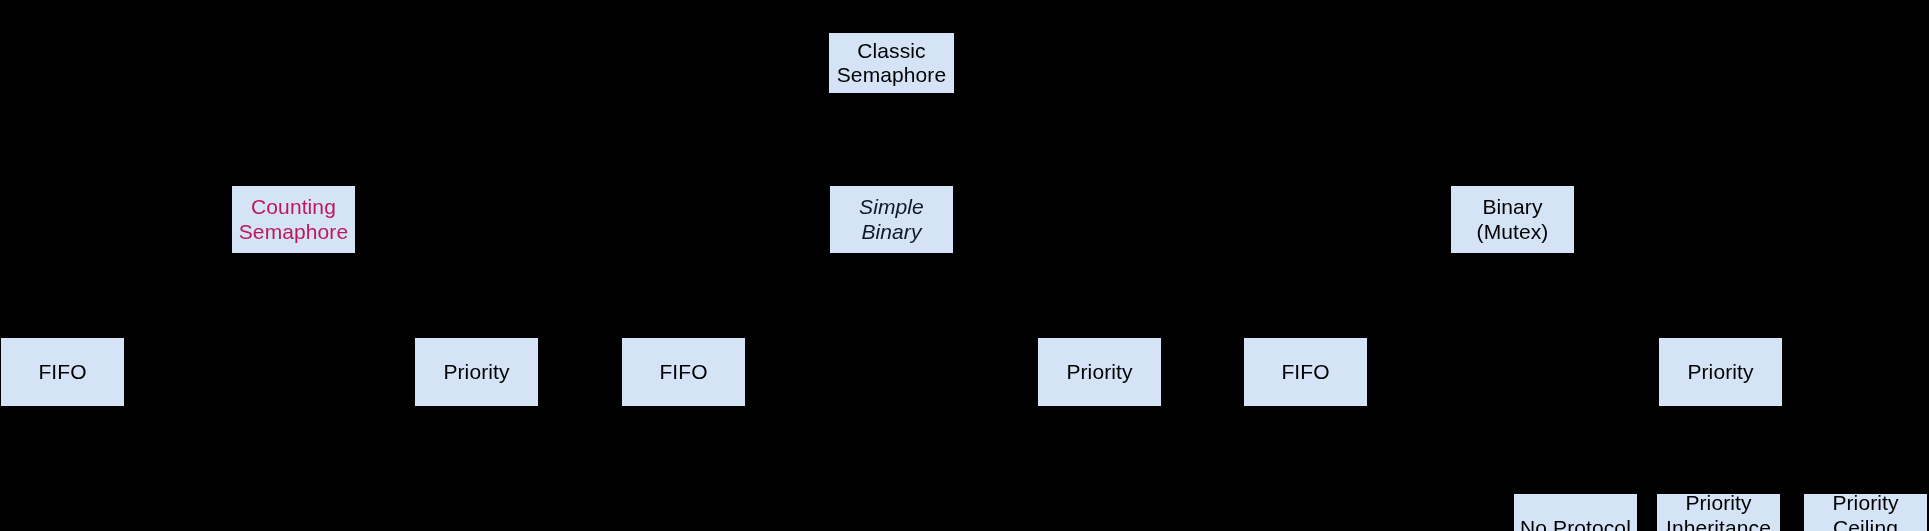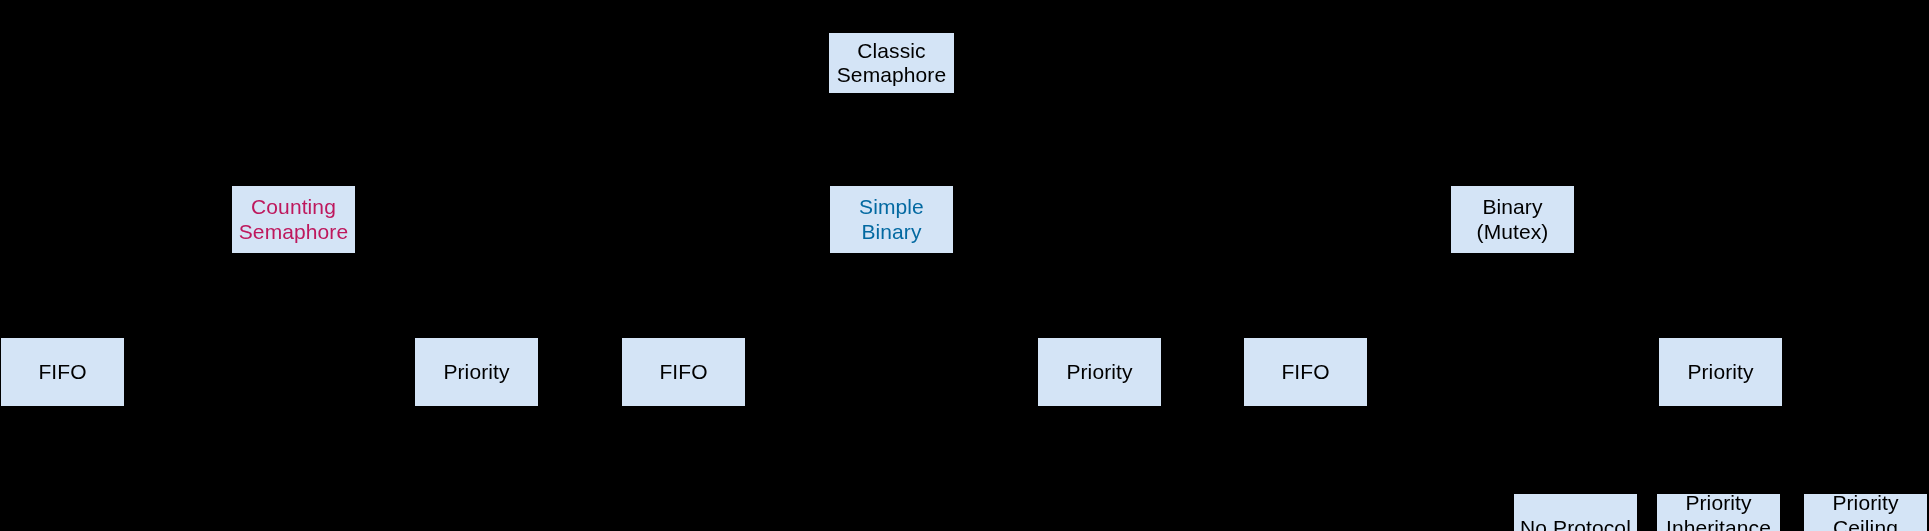--- a/index.html
+++ b/index.html
@@ -36,21 +36,21 @@
 </style>
 </head>
 <body>
 
 <div id="diagram-canvas" style="width: 1929px; height: 531px; background: rgb(0, 0, 0); margin-top: 32px;">
 
 <div class="node" style="left: 828px; top: 0px; width: 127px; height: 62px; background: rgb(212, 228, 246); border-color: rgb(0, 0, 0); color: rgb(0, 0, 0);">Classic
 Semaphore</div>
     <div class="node" style="left: 231px; top: 153px; width: 125px; height: 69px; background: rgb(212, 228, 246); border-color: rgb(0, 0, 0); color: #be185d;">Counting
 Semaphore</div>
-    <div class="node" style="left: 829px; top: 153px; width: 125px; height: 69px; background: rgb(212, 228, 246); border-color: rgb(0, 0, 0); color: #0369a1;">Simple
+    <div class="node" style="left: 829px; top: 153px; width: 125px; height: 69px; background: rgb(212, 228, 246); border-color: rgb(0, 0, 0); color: #0f172a; font-style: italic;">Simple
 Binary</div>
     <div class="node" style="left: 1450px; top: 153px; width: 125px; height: 69px; background: rgb(212, 228, 246); border-color: rgb(0, 0, 0); color: rgb(0, 0, 0);">Binary
 (Mutex)</div>
     <div class="node" style="left: 0px; top: 305px; width: 125px; height: 70px; background: rgb(212, 228, 246); border-color: rgb(0, 0, 0); color: rgb(0, 0, 0);">FIFO</div>
     <div class="node" style="left: 414px; top: 305px; width: 125px; height: 70px; background: rgb(212, 228, 246); border-color: rgb(0, 0, 0); color: rgb(0, 0, 0);">Priority</div>
     <div class="node" style="left: 621px; top: 305px; width: 125px; height: 70px; background: rgb(212, 228, 246); border-color: rgb(0, 0, 0); color: rgb(0, 0, 0);">FIFO</div>
     <div class="node" style="left: 1037px; top: 305px; width: 125px; height: 70px; background: rgb(212, 228, 246); border-color: rgb(0, 0, 0); color: rgb(0, 0, 0);">Priority</div>
     <div class="node" style="left: 1243px; top: 305px; width: 125px; height: 70px; background: rgb(212, 228, 246); border-color: rgb(0, 0, 0); color: rgb(0, 0, 0);">FIFO</div>
     <div class="node" style="left: 1658px; top: 305px; width: 125px; height: 70px; background: rgb(212, 228, 246); border-color: rgb(0, 0, 0); color: rgb(0, 0, 0);">Priority</div>
     <div class="node" style="left: 1513px; top: 461px; width: 125px; height: 70px; background: rgb(212, 228, 246); border-color: rgb(0, 0, 0); color: rgb(0, 0, 0);">No Protocol</div>

